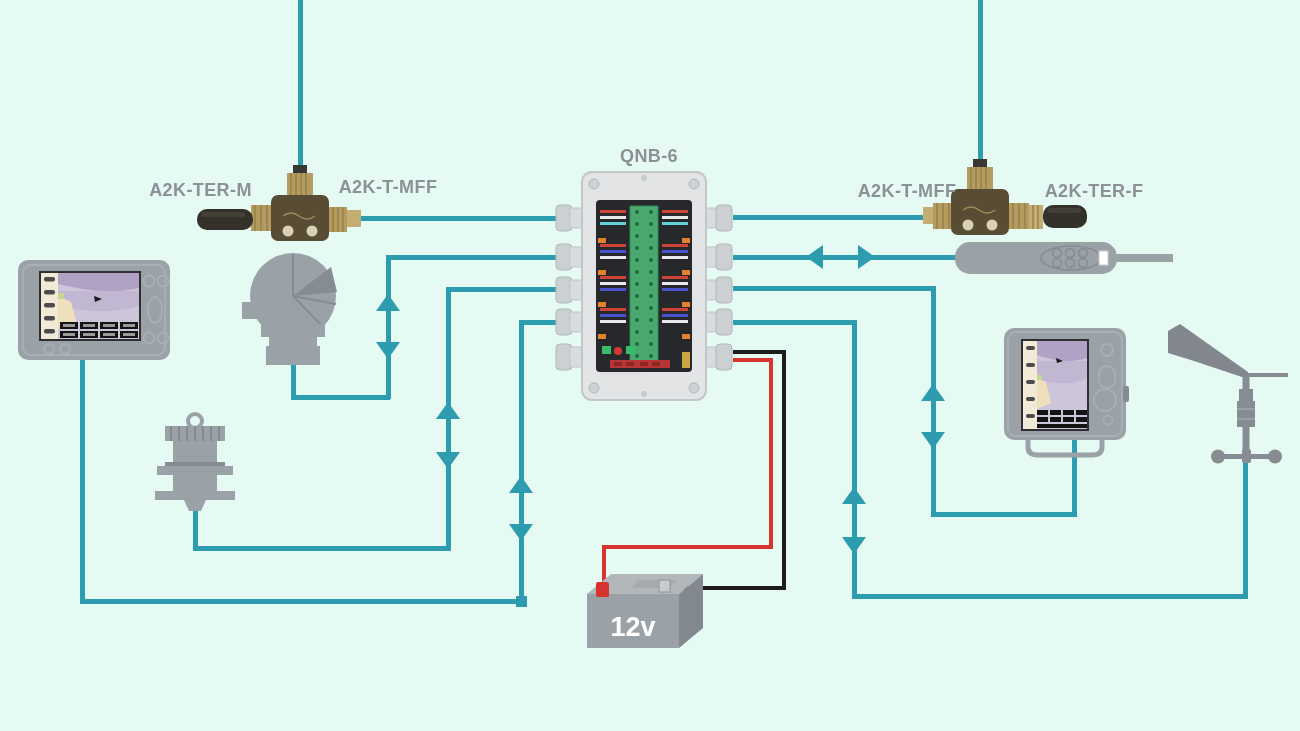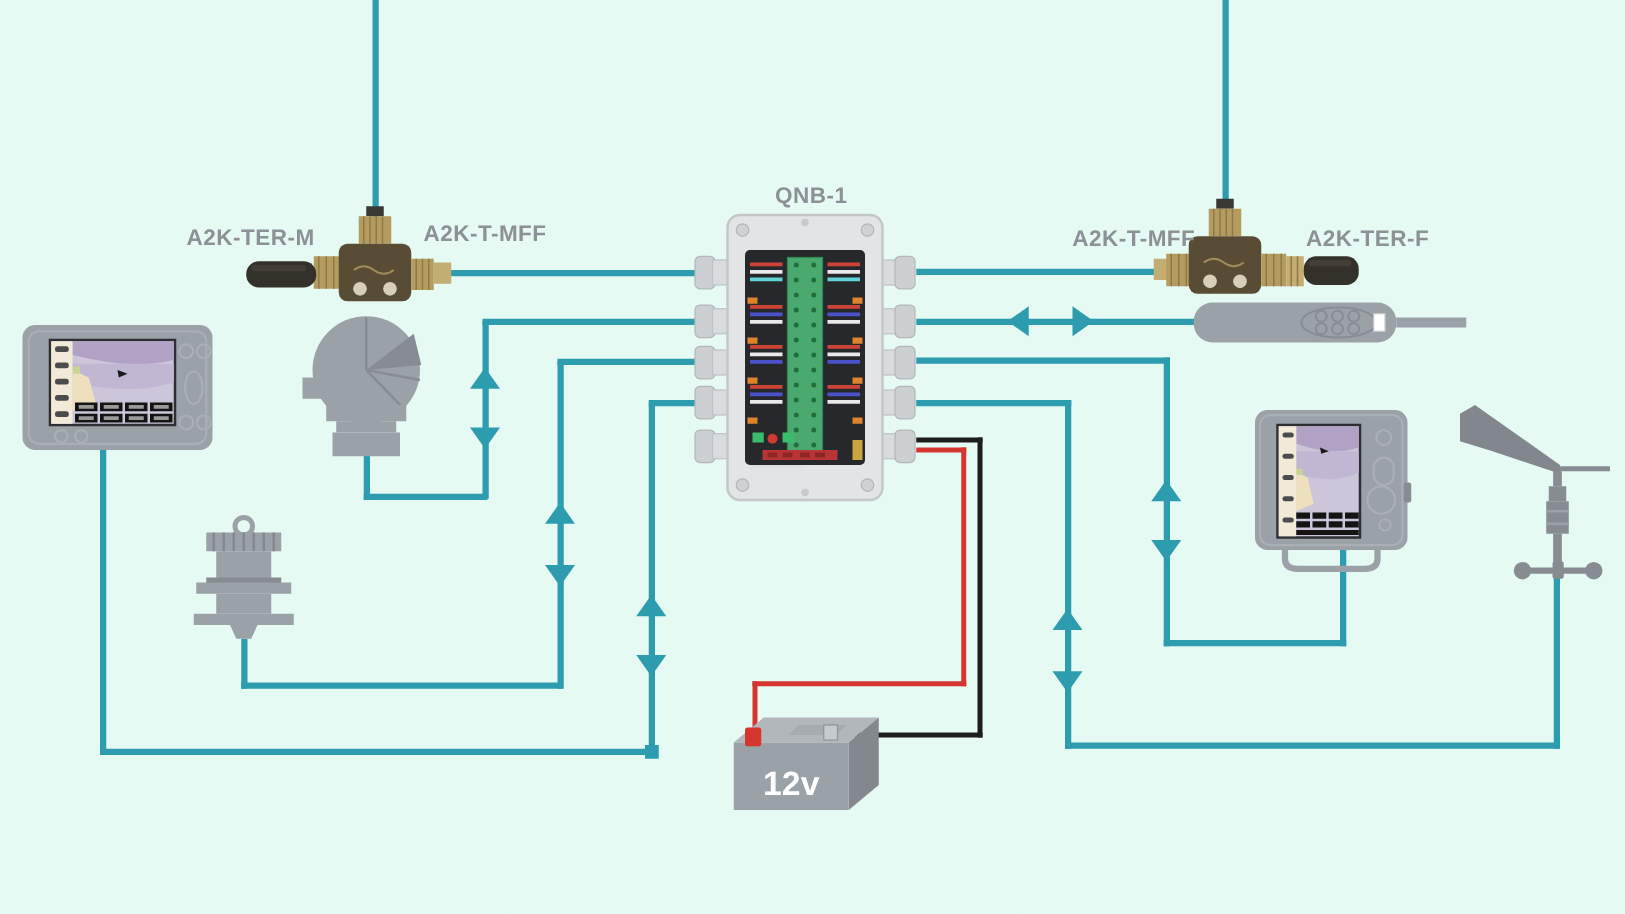--- a/index.html
+++ b/index.html
@@ -440,17 +440,17 @@
     <path d="M71,86 h18 M71,96 h18" stroke="#9aa1a7" stroke-width="2"></path>
     <rect x="76.5" y="104" width="7" height="24" class="f-devdk"></rect>
     <rect x="76" y="126" width="9" height="14" rx="2" class="f-devdk"></rect>
     <rect x="52" y="131" width="57" height="5" class="f-devdk"></rect>
     <circle cx="52" cy="133.5" r="7" class="f-devdk"></circle>
     <circle cx="109" cy="133.5" r="7" class="f-devdk"></circle>
   </svg>
 
   <div class="lbl" style="left:143px;top:180px;width:115px;">A2K-TER-M</div>
   <div class="lbl" style="left:333px;top:177px;width:110px;">A2K-T-MFF</div>
-  <div class="lbl" style="left:599px;top:146px;width:100px;">QNB-1</div>
+  <div class="lbl" style="left:599px;top:146px;width:100px;">QNB-6</div>
   <div class="lbl" style="left:852px;top:181px;width:110px;">A2K-T-MFF</div>
   <div class="lbl" style="left:1038px;top:181px;width:112px;">A2K-TER-F</div>
 
 </div>
 
 </body></html>

